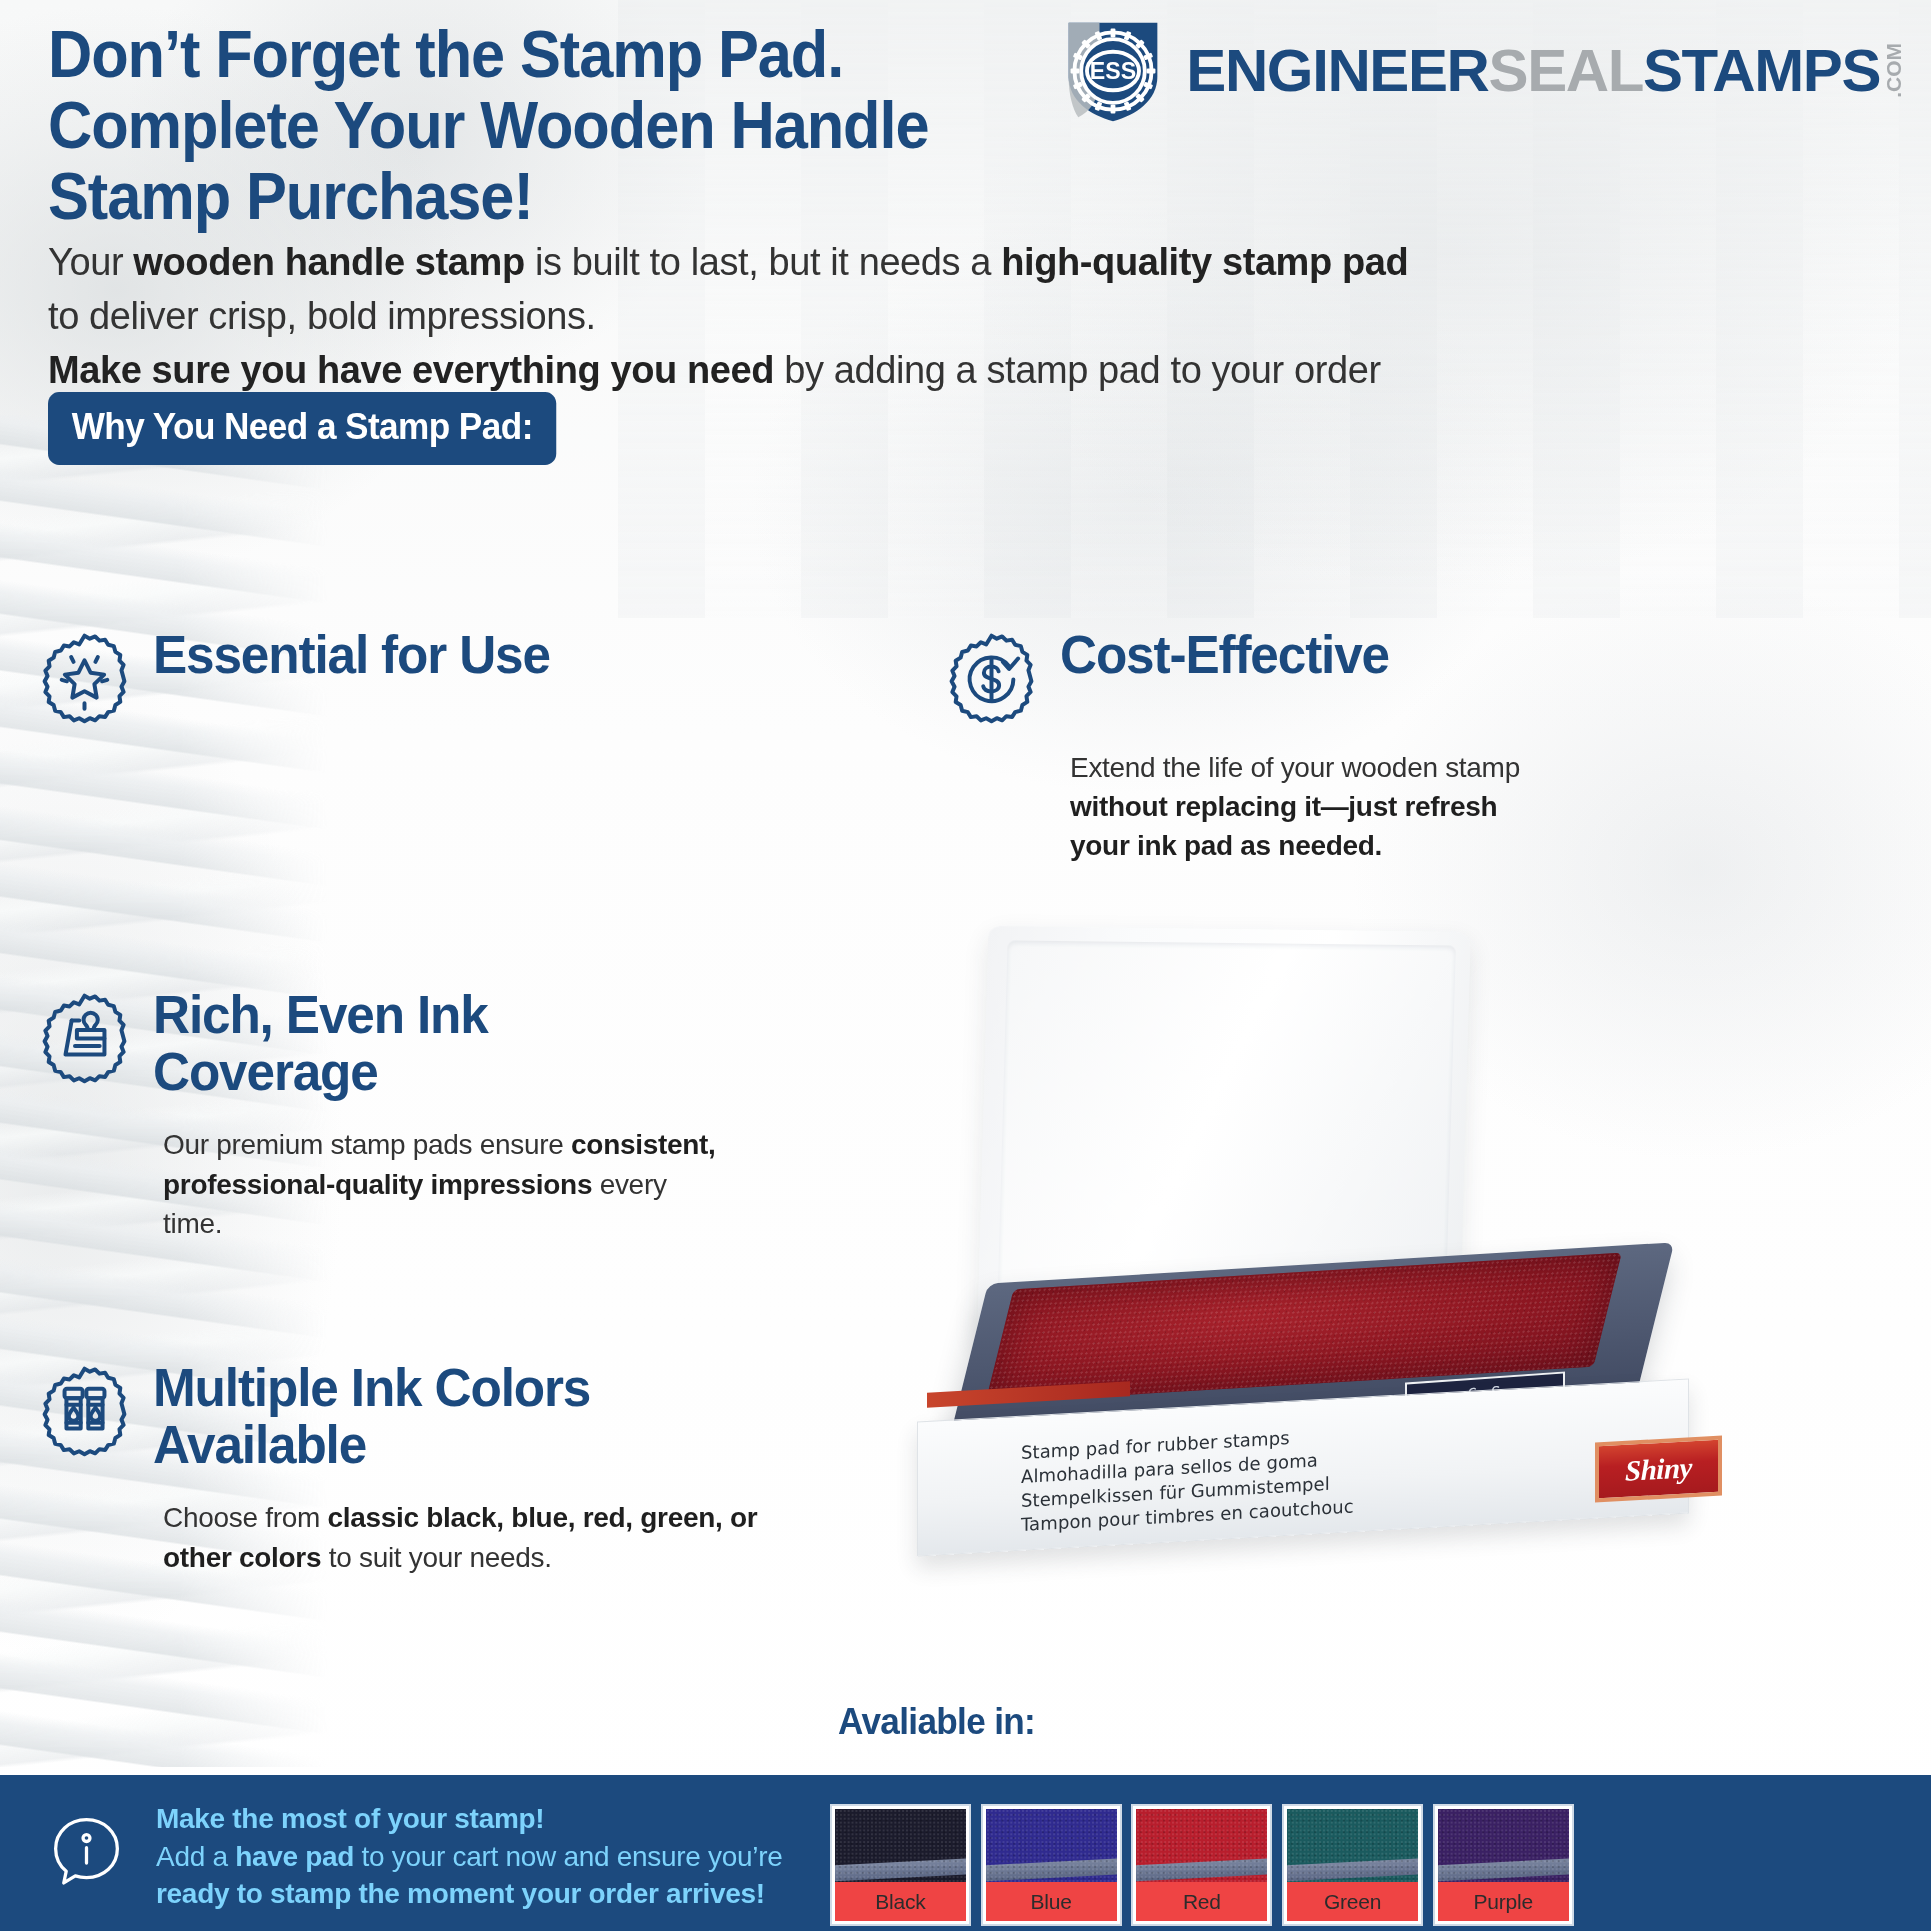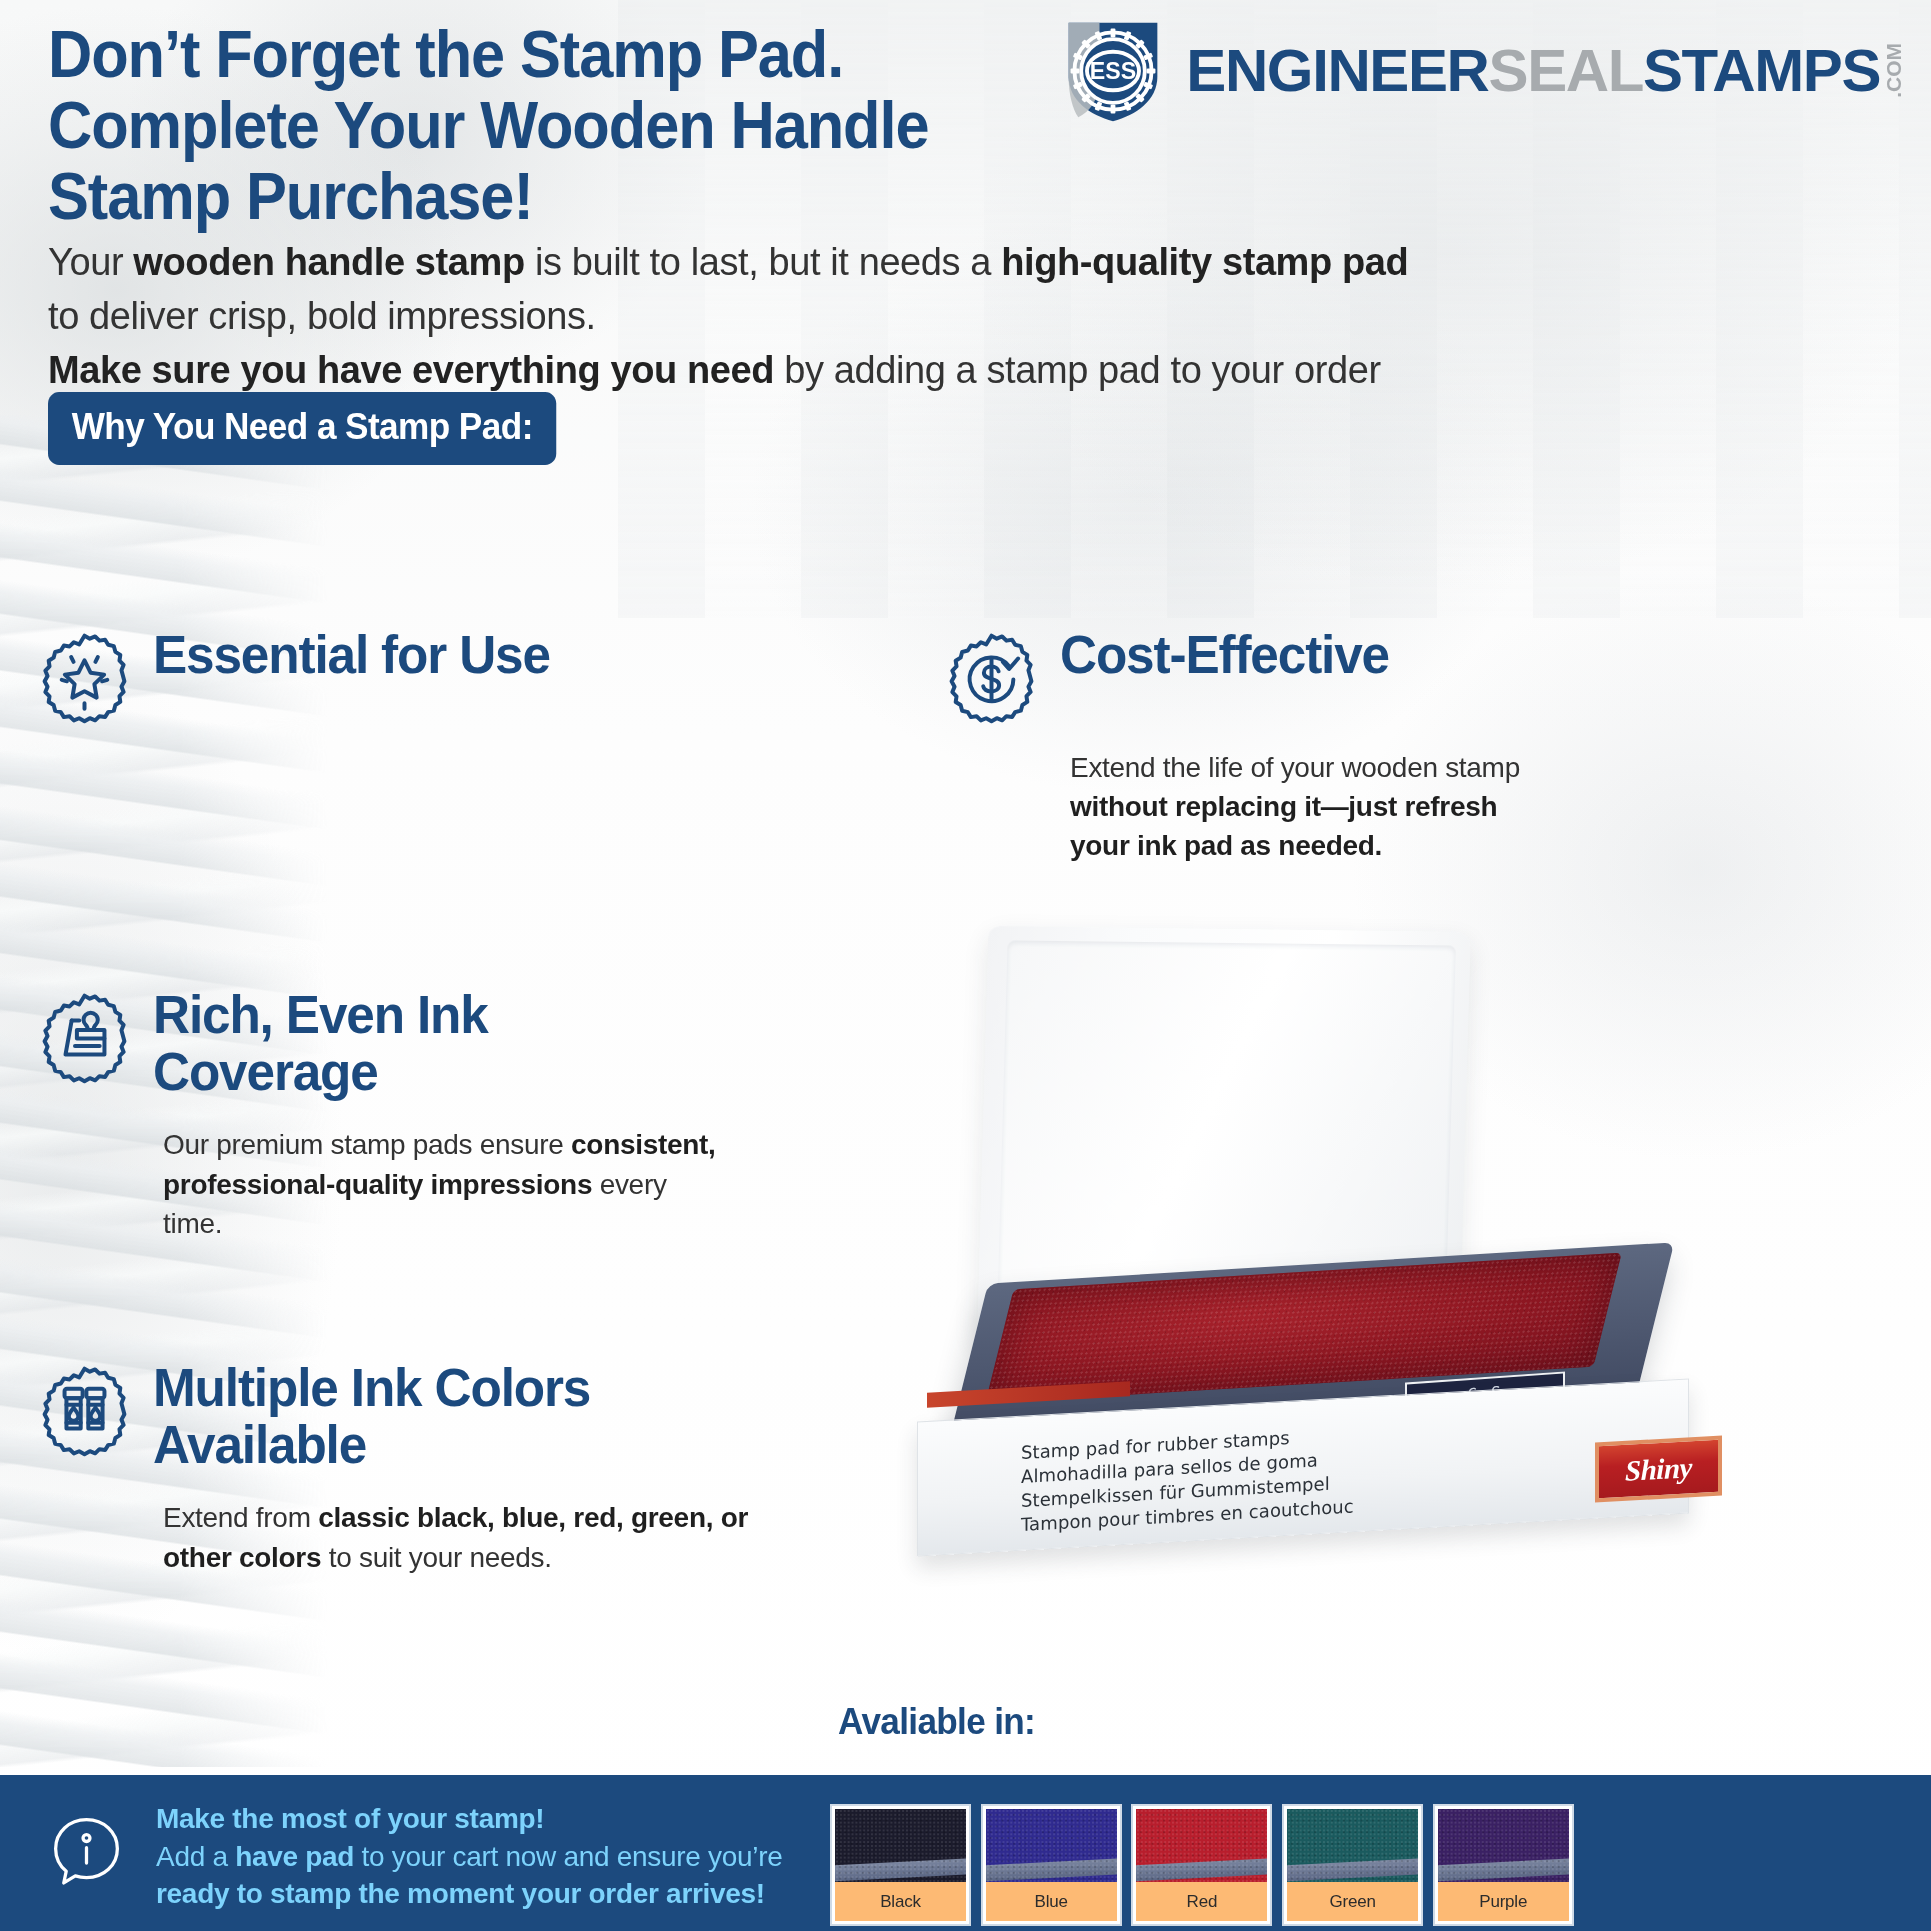--- a/index.html
+++ b/index.html
@@ -252,23 +252,23 @@
       radial-gradient(rgba(0,0,0,.18) 1px, transparent 1px);
     background-size: 3.9px 3.9px, 5.8px 5.8px;
     background-position: 0 0, 1.9px 2.9px;
   }
   .sw-lip {
     position:absolute; left:-10%; bottom:0; width:120%; height:16.4px;
     background: linear-gradient(180deg,#7b86a0 0%,#5a6684 100%);
     transform: rotate(-3deg); transform-origin: left bottom;
   }
   .sw-label {
-    height: 39px; background: #fdba74;
+    height: 39px; background: #ef4444;
     display:flex; align-items:center; justify-content:center;
-    font-size: 17px; color: #2c2c2c; letter-spacing: -0.2px;
+    font-size: 21px; color: #2c2c2c; letter-spacing: -0.2px;
   }
 </style>
 </head>
 <body>
 
 <div id="page">
 
   <div id="bg-texture"></div>
   <div id="bg-weave"></div>
   <div id="bg-blur-shelf"></div>
@@ -402,21 +402,21 @@
           <path d="M38.5 47 c3.3 4.2 5 6.6 5 8.8a5 5 0 0 1-10 0c0-2.2 1.7-4.6 5-8.8z"></path>
           <rect x="52" y="27" width="19" height="10" rx="2.5"></rect>
           <path d="M54 37 h15 v32 h-15z"></path>
           <path d="M54 44 h15M54 63 h15"></path>
           <path d="M61.5 47 c3.3 4.2 5 6.6 5 8.8a5 5 0 0 1-10 0c0-2.2 1.7-4.6 5-8.8z"></path>
         </svg>
       </div>
       <div class="feat-title">Multiple Ink Colors Available</div>
     </div>
     <div class="feat-body">
-      <span>Extend from </span><b>classic black, blue, red, green, or other colors</b><span> to suit your needs.</span>
+      <span>Choose from </span><b>classic black, blue, red, green, or other colors</b><span> to suit your needs.</span>
     </div>
   </div>
 
   <div id="product">
     <div class="ph-lid">
       <div class="ph-dimple" style="left:64px;top:54px;width:56px;height:77px;"></div>
       <div class="ph-dimple" style="left:359px;top:35px;width:50px;height:71px;"></div>
       <div class="ph-dimple" style="left:58px;top:239px;width:56px;height:77px;"></div>
       <div class="ph-dimple" style="left:357px;top:224px;width:50px;height:73px;"></div>
     </div>

